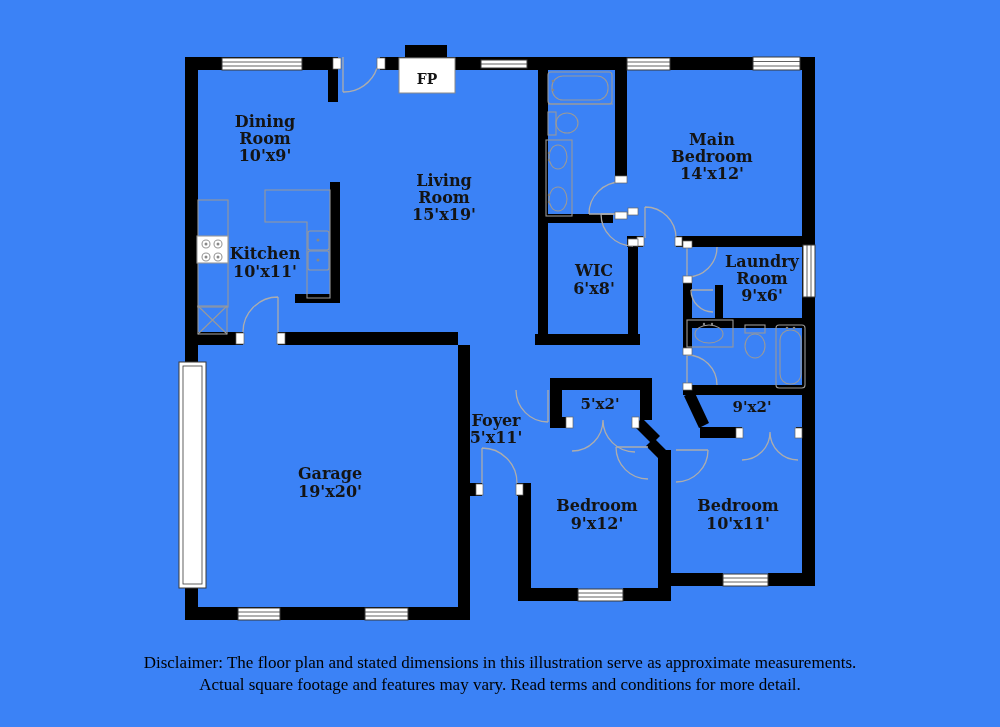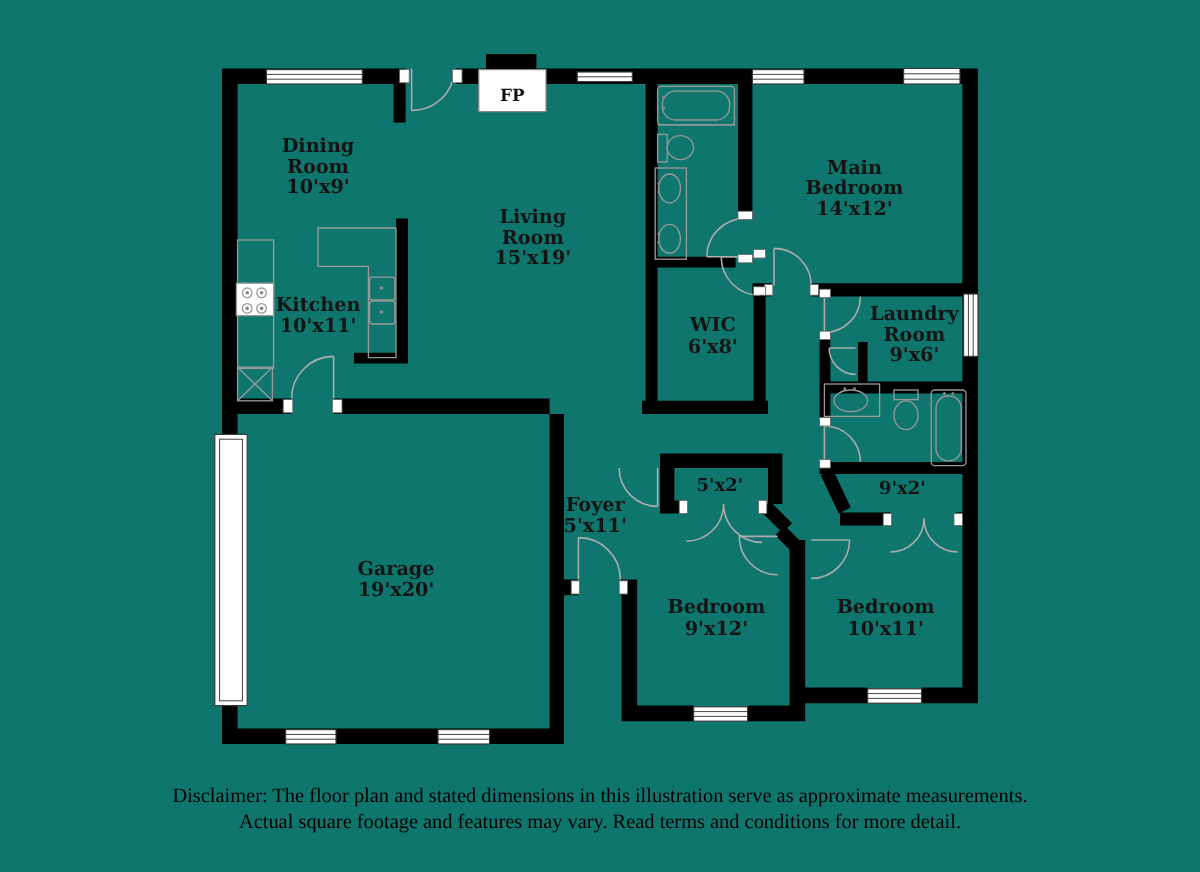--- a/index.html
+++ b/index.html
@@ -1,17 +1,17 @@
 <!DOCTYPE html>
 <html><head>
 <meta charset="utf-8">
 <style>
   html,body{margin:0;padding:0;background:#ffffff;}
   body{width:1000px;height:727px;font-family:"Liberation Serif",serif;}
-  #plan-wrap{position:relative;width:1000px;height:727px;background:#0f766e;overflow:hidden;}
+  #plan-wrap{position:relative;width:1000px;height:727px;background:#3b82f6;overflow:hidden;}
   svg{display:block;}
   .wall{fill:#000;stroke:none;}
   .win{fill:#fff;stroke:#3a3a3a;stroke-width:1;}
   .winline{stroke:#3a3a3a;stroke-width:0.8;fill:none;}
   .fix{fill:#fff;stroke:#999;stroke-width:1.1;}
   .fixn{fill:none;stroke:#999;stroke-width:1.1;}
   .dot{fill:#888;stroke:none;}
   .door{fill:none;stroke:#adadad;stroke-width:1.3;}
   .sill{fill:#fff;stroke:#666;stroke-width:0.7;}
   .rname,.rdims{font-family:"DejaVu Serif",serif;font-weight:bold;font-size:16px;fill:#141414;text-anchor:middle;}

